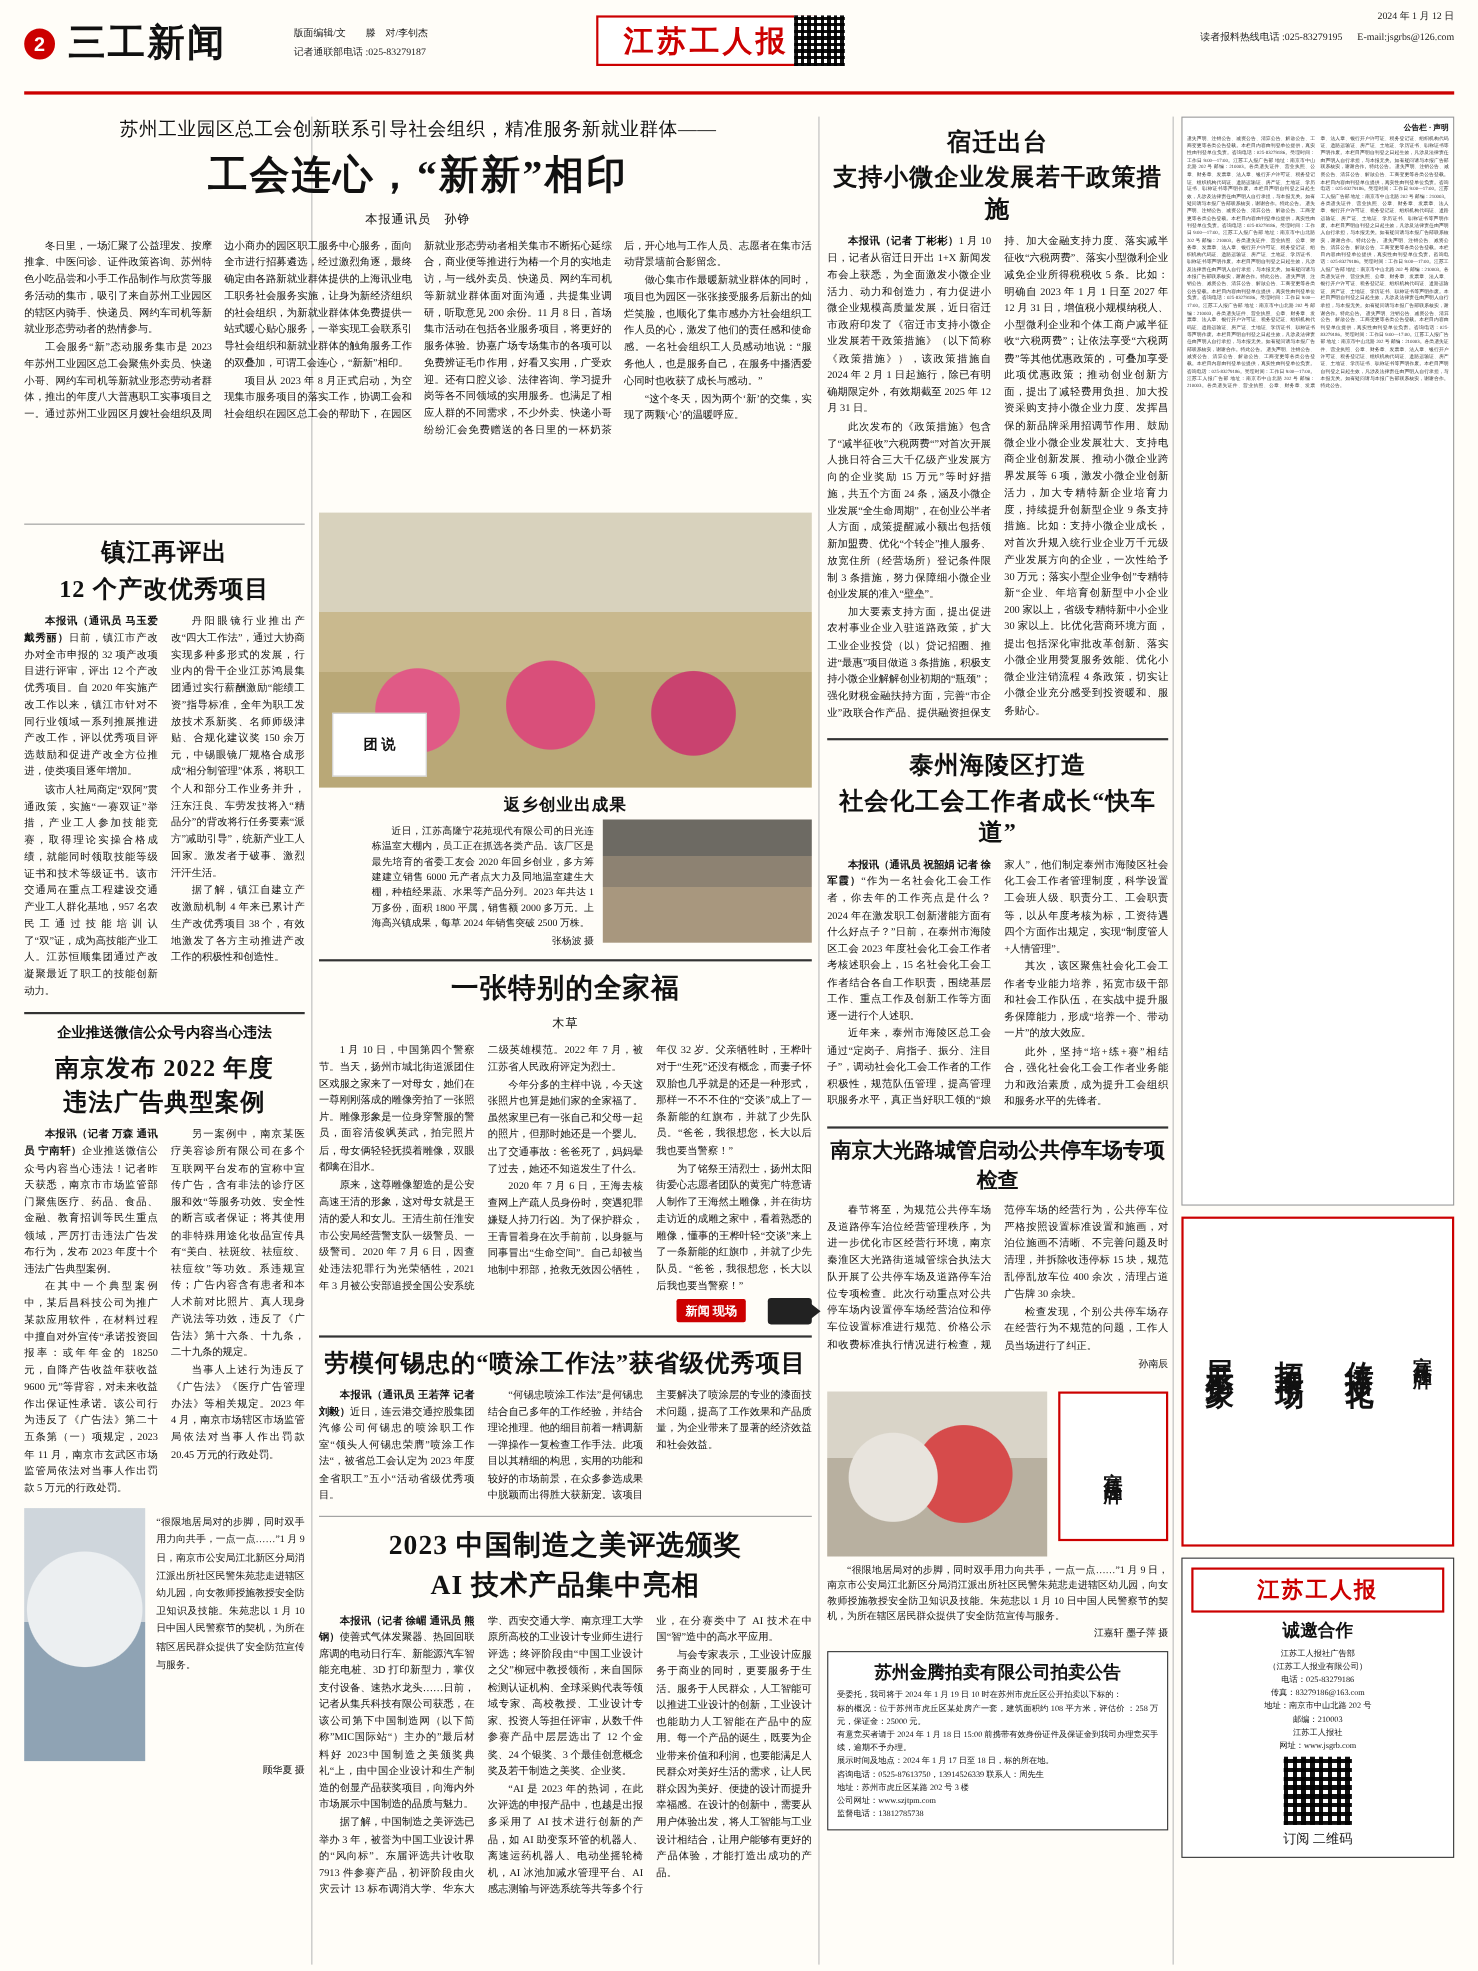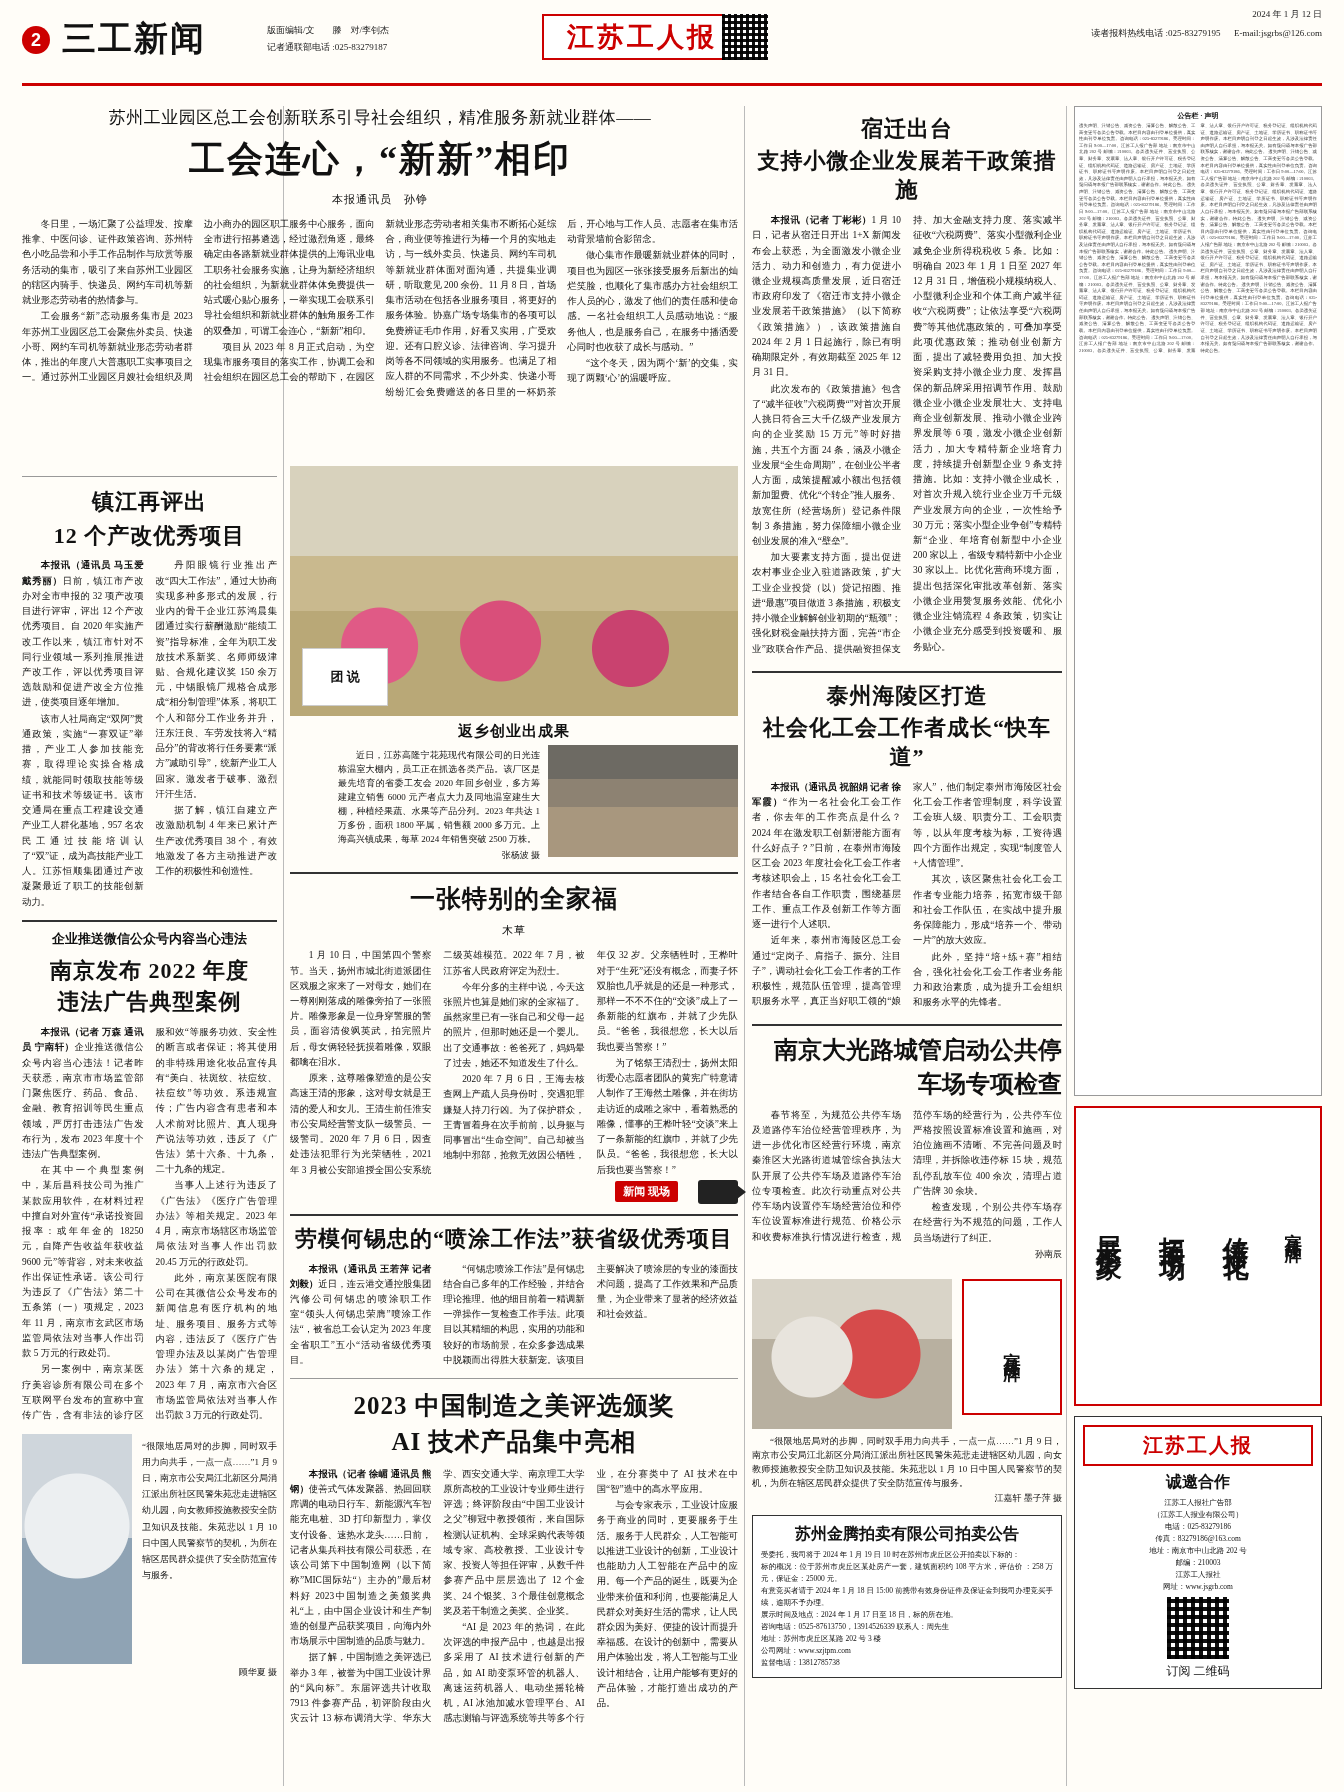--- a/index.html
+++ b/index.html
@@ -61,21 +61,21 @@
     letter-spacing:2px;
   }
   .shoulder { font-size:17px; text-align:center; margin:0; letter-spacing:0.5px; }
   .byline { font-size:11px; text-align:center; margin:8px 0 10px; letter-spacing:1px;}
 
   h2.head {
     font-size:22px;font-weight:bold;text-align:center;line-height:1.35;margin:8px 0 8px;
     letter-spacing:1px;
   }
   h2.head-lg { font-size:25px; }
-  h3.head-sm { font-size:24px;font-weight:bold;text-align:right;line-height:1.4;margin:6px 0 6px; }
+  h3.head-sm { font-size:19px;font-weight:bold;text-align:center;line-height:1.4;margin:6px 0 6px; }
 
   .bodytext {
     font-size:9.4px; line-height:1.62; text-align:justify; color:#111;
     text-indent:2em;
   }
   .bodytext p { margin:0 0 1px; }
   .cols2 { column-count:2; column-gap:12px; }
   .cols3 { column-count:3; column-gap:12px; }
   .cols4 { column-count:4; column-gap:11px; }
 
@@ -113,21 +113,21 @@
       radial-gradient(circle at 62% 50%, #d64b4b 0 44px, transparent 45px),
       linear-gradient(#d9d4c8 0 40%, #b8b0a0 40% 100%);
   }
 
   
   .microtext {
     font-size:4.4px; line-height:1.5; text-align:justify; color:#333;
     column-count:2; column-gap:5px;
   }
   .microbox { border:1px solid #999; padding:4px; margin-bottom:5px; background:#fff; }
-  .microhead { font-size:7px;font-weight:bold;text-align:center;margin:0 0 2px; }
+  .microhead { font-size:7px;font-weight:bold;text-align:right;margin:0 0 2px; }
 
   
   .promo {
     border:2px solid #c00; padding:10px 6px; background:#fff; text-align:center;
   }
   .promo-v {
     writing-mode:vertical-rl; text-orientation:upright;
     font-size:26px;font-weight:bold;letter-spacing:6px;height:220px;margin:0 auto;
   }
   .promo-v.small { font-size:17px; letter-spacing:4px; }
@@ -210,21 +210,20 @@
 
       <hr class="sep-d">
       <div style="font-size:13px;font-weight:bold;text-align:center;margin-bottom:4px;">企业推送微信公众号内容当心违法</div>
       <h2 class="head">南京发布 2022 年度</h2>
       <h2 class="head" style="margin-top:-6px;">违法广告典型案例</h2>
       <div class="bodytext cols2">
         <p><span class="lead">本报讯（记者 万森 通讯员 宁南轩）</span><span>企业推送微信公众号内容当心违法！记者昨天获悉，南京市市场监管部门聚焦医疗、药品、食品、金融、教育招训等民生重点领域，严厉打击违法广告发布行为，发布 2023 年度十个违法广告典型案例。</span></p>
         <p>在其中一个典型案例中，某后昌科技公司为推广某款应用软件，在材料过程中擅自对外宣传“承诺投资回报率：或年年金的 18250 元，自降产告收益年获收益 9600 元”等背容，对未来收益作出保证性承诺。该公司行为违反了《广告法》第二十五条第（一）项规定，2023 年 11 月，南京市玄武区市场监管局依法对当事人作出罚款 5 万元的行政处罚。</p>
         <p>另一案例中，南京某医疗美容诊所有限公司在多个互联网平台发布的宣称中宣传广告，含有非法的诊疗区服和效“等服务功效、安全性的断言或者保证；将其使用的非特殊用途化妆品宣传具有“美白、祛斑纹、祛痘纹、祛痘纹”等功效。系违规宣传；广告内容含有患者和本人术前对比照片、真人现身产说法等功效，违反了《广告法》第十六条、十九条，二十九条的规定。</p>
         <p>当事人上述行为违反了《广告法》《医疗广告管理办法》等相关规定。2023 年 4 月，南京市场辖区市场监管局依法对当事人作出罚款 20.45 万元的行政处罚。</p>
-        <p>此外，南京某医院有限公司在其微信公众号发布的新闻信息有医疗机构的地址、服务项目、服务方式等内容，违法反了《医疗广告管理办法及以某岗广告管理办法》第十六条的规定，2023 年 7 月，南京市六合区市场监管局依法对当事人作出罚款 3 万元的行政处罚。</p>
       </div>
 
       <div class="photo ph-worker" style="margin-top:10px;width:110px;height:230px;float:left;"></div>
       <div style="float:right;width:135px;font-size:9px;line-height:1.8;text-align:justify;margin-top:14px;">
         <span>“很限地居局对的步脚，同时双手用力向共手，一点一点……”1 月 9 日，南京市公安局江北新区分局消江派出所社区民警朱苑悲走进辖区幼儿园，向女教师授施教授安全防卫知识及技能。朱苑悲以 1 月 10 日中国人民警察节的契机，为所在辖区居民群众提供了安全防范宣传与服务。</span>
       </div>
       <div style="clear:both;"></div>
       <div class="credit">顾华夏 摄</div>
     </div>
 

